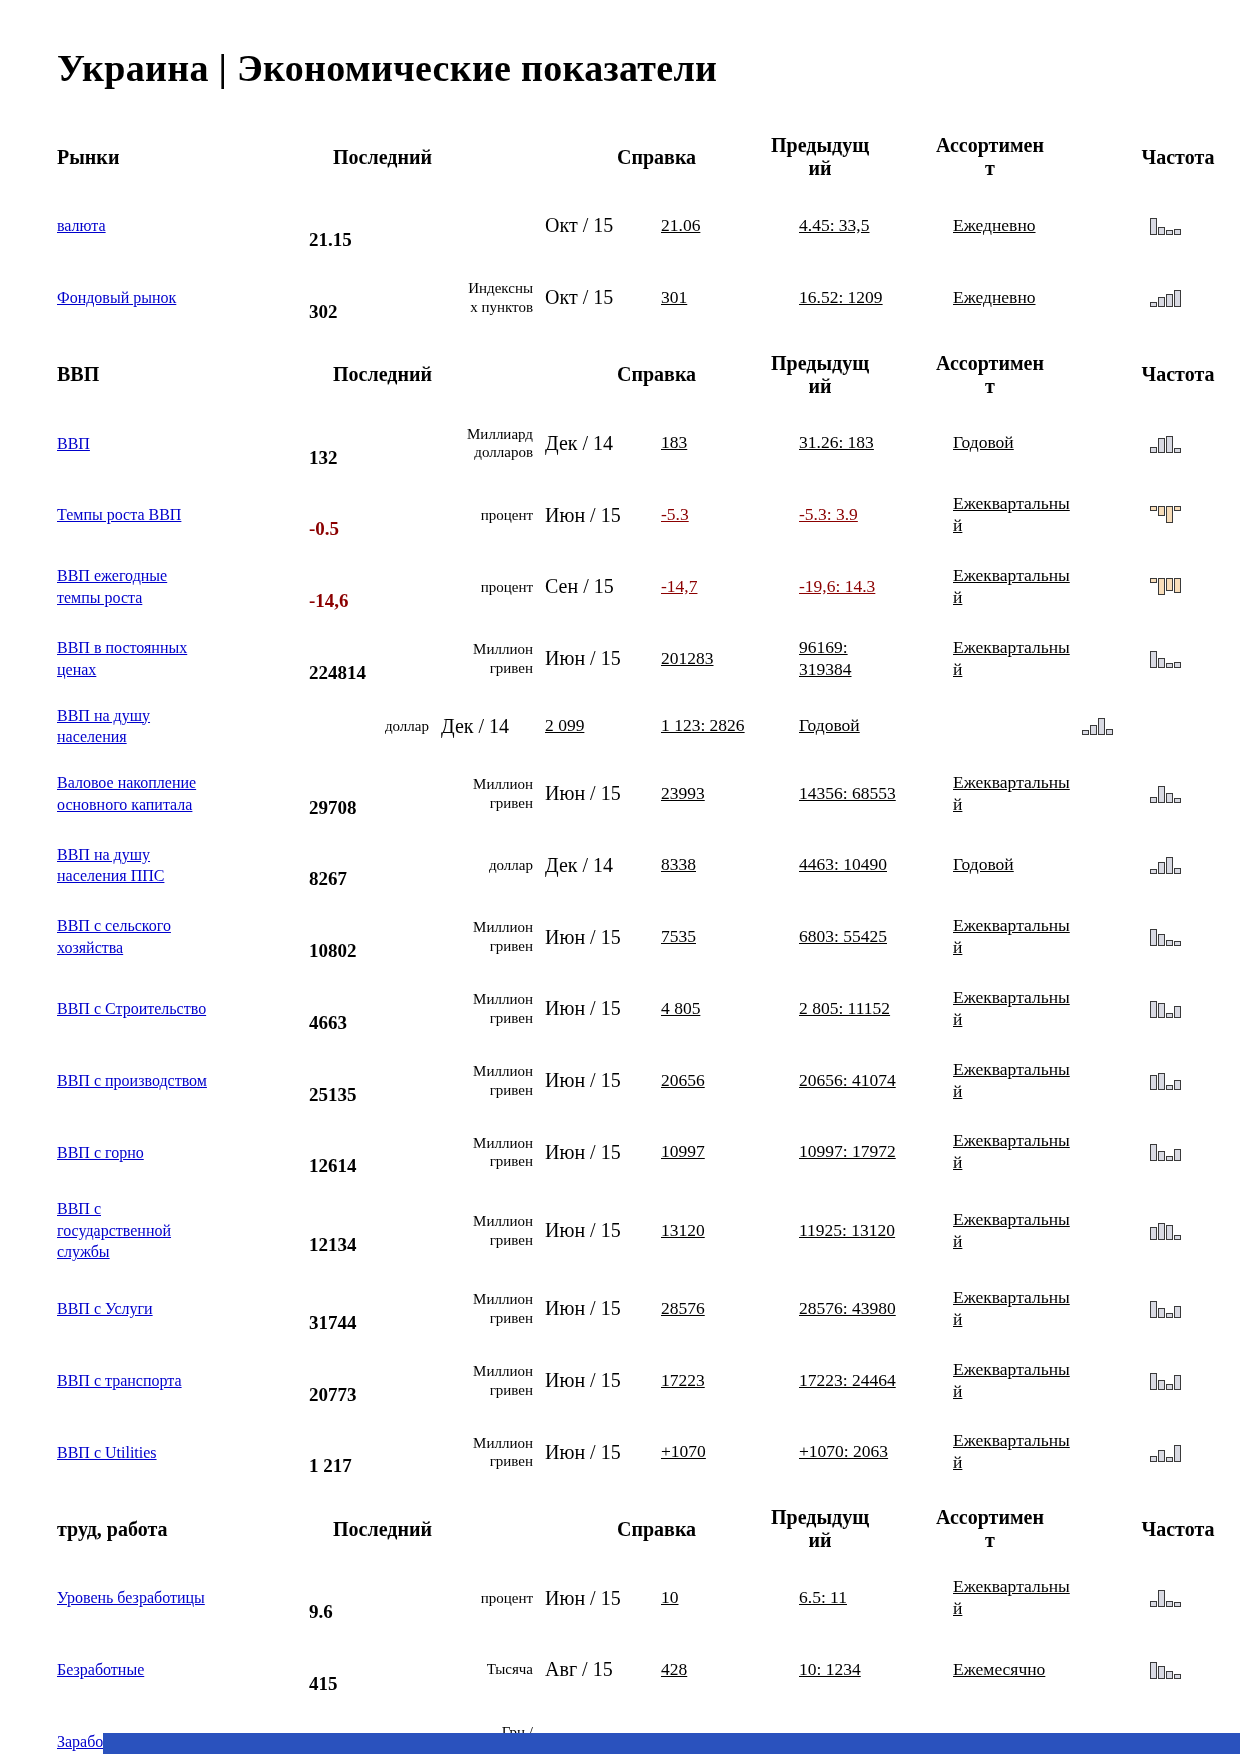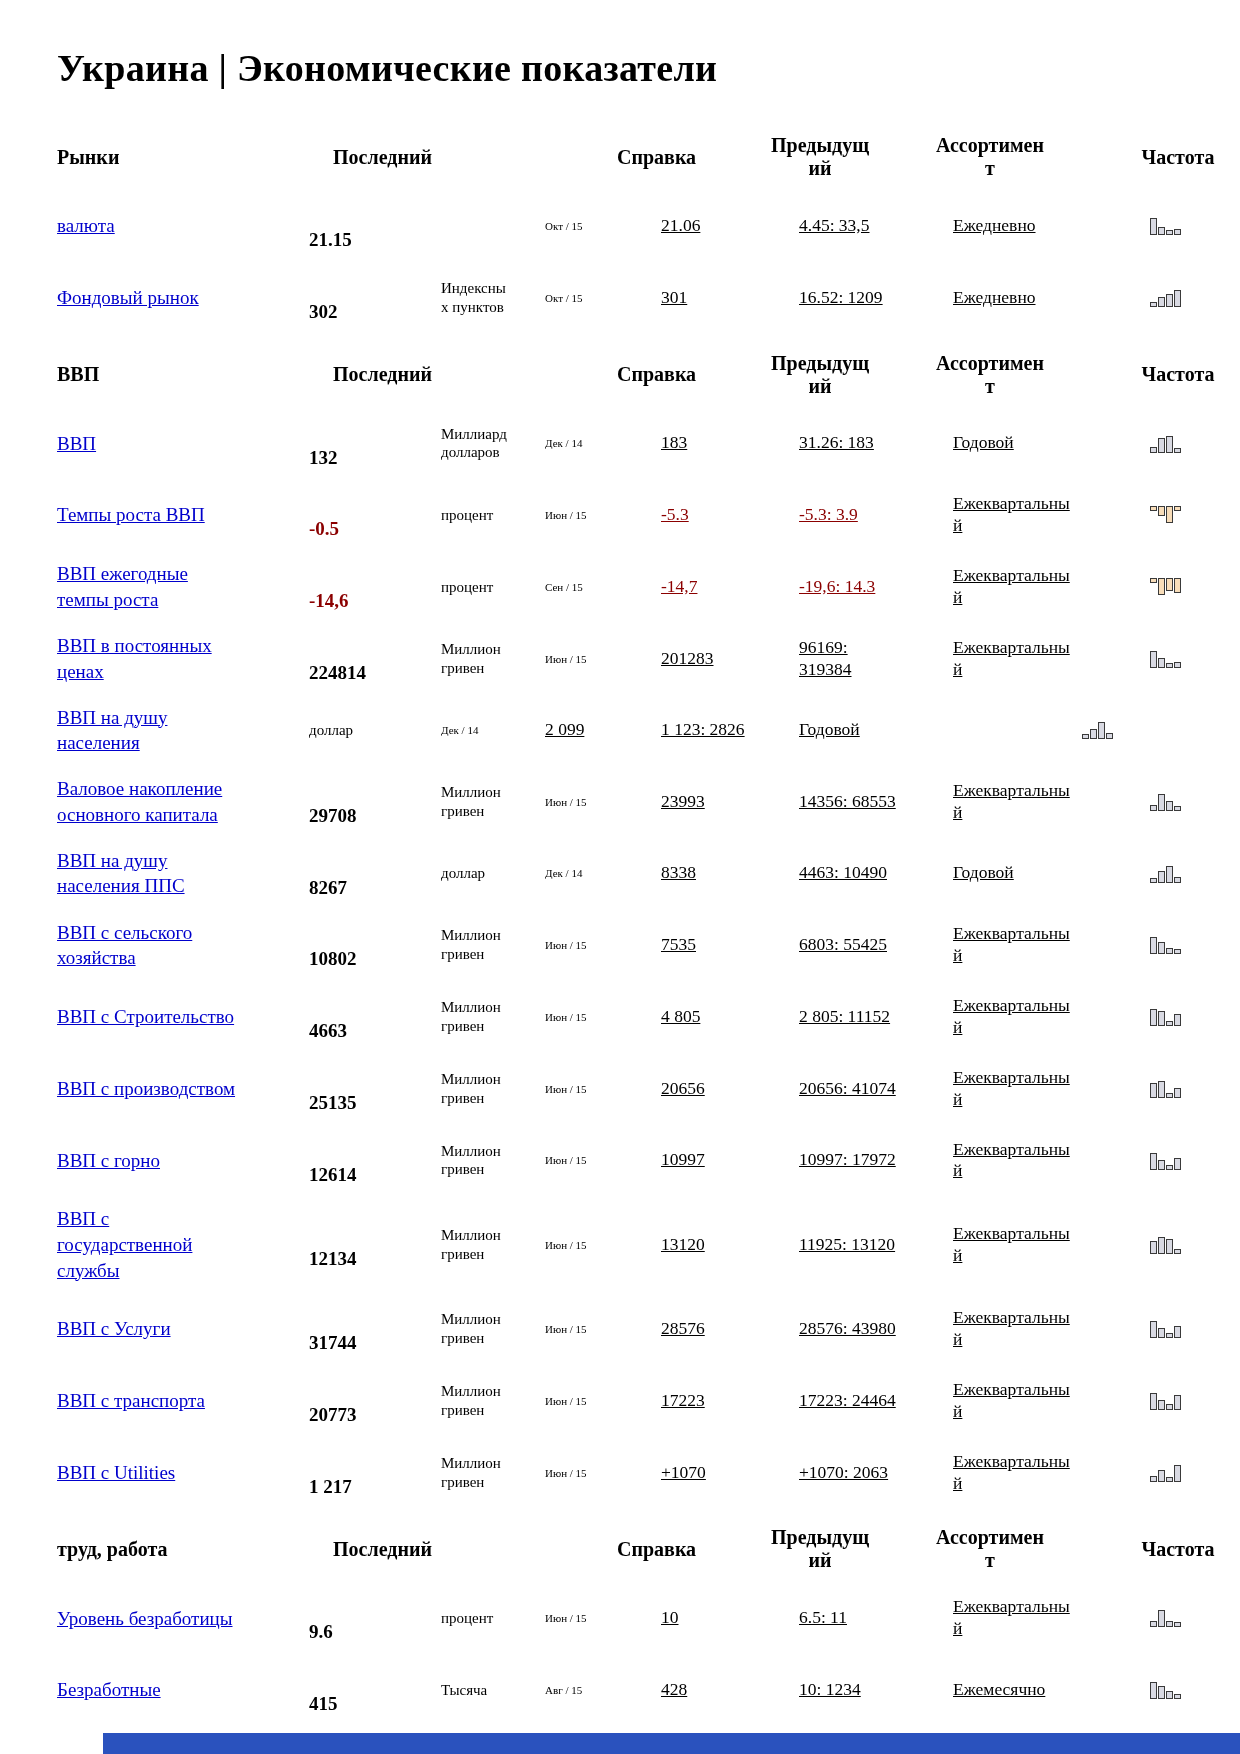--- a/index.html
+++ b/index.html
@@ -23,27 +23,27 @@
     grid-template-columns:240px 120px 92px 104px 126px 142px 162px 56px;
     column-gap:12px;
     align-items:center;
     padding:10px 0;
   }
   .sec-row{font-weight:bold;font-size:20px;padding:18px 0 10px 0;gap:36px;}
   .sec-row .c{white-space:pre-line;line-height:1.15;}
   .sec-row .prev,.sec-row .range,.sec-row .freq{text-align:center;}
   .c{white-space:pre-line;}
   .cell-name a{
-    color:var(--link);text-decoration:underline;font-size:19px;line-height:1.35;
+    color:var(--link);text-decoration:underline;font-size:16px;line-height:1.35;
     white-space:pre-line;
     margin-top:40px;
   }
   .cell-last{font-weight:bold;font-size:19px;line-height:1.25;margin-top:28px;}
-  .cell-unit{font-size:15px;line-height:1.25;}
-  .cell-ref{font-size:11px;}
+  .cell-unit{font-size:15px;line-height:1.25;text-align:right;}
+  .cell-ref{font-size:20px;}
   .cell-prev,.cell-range,.cell-freq{font-size:17.5px;line-height:1.25;text-decoration:underline;}
   .neg .cell-last,.neg .cell-prev,.neg .cell-range{color:var(--neg);}
   .icon-cell{text-align:right;}
   .icon-cell svg{display:inline-block;vertical-align:middle;}
   .footer-bar{
     position:absolute;bottom:0;left:103px;right:0;height:21px;
     background:var(--footer);
   }
 </style>
 </head>

